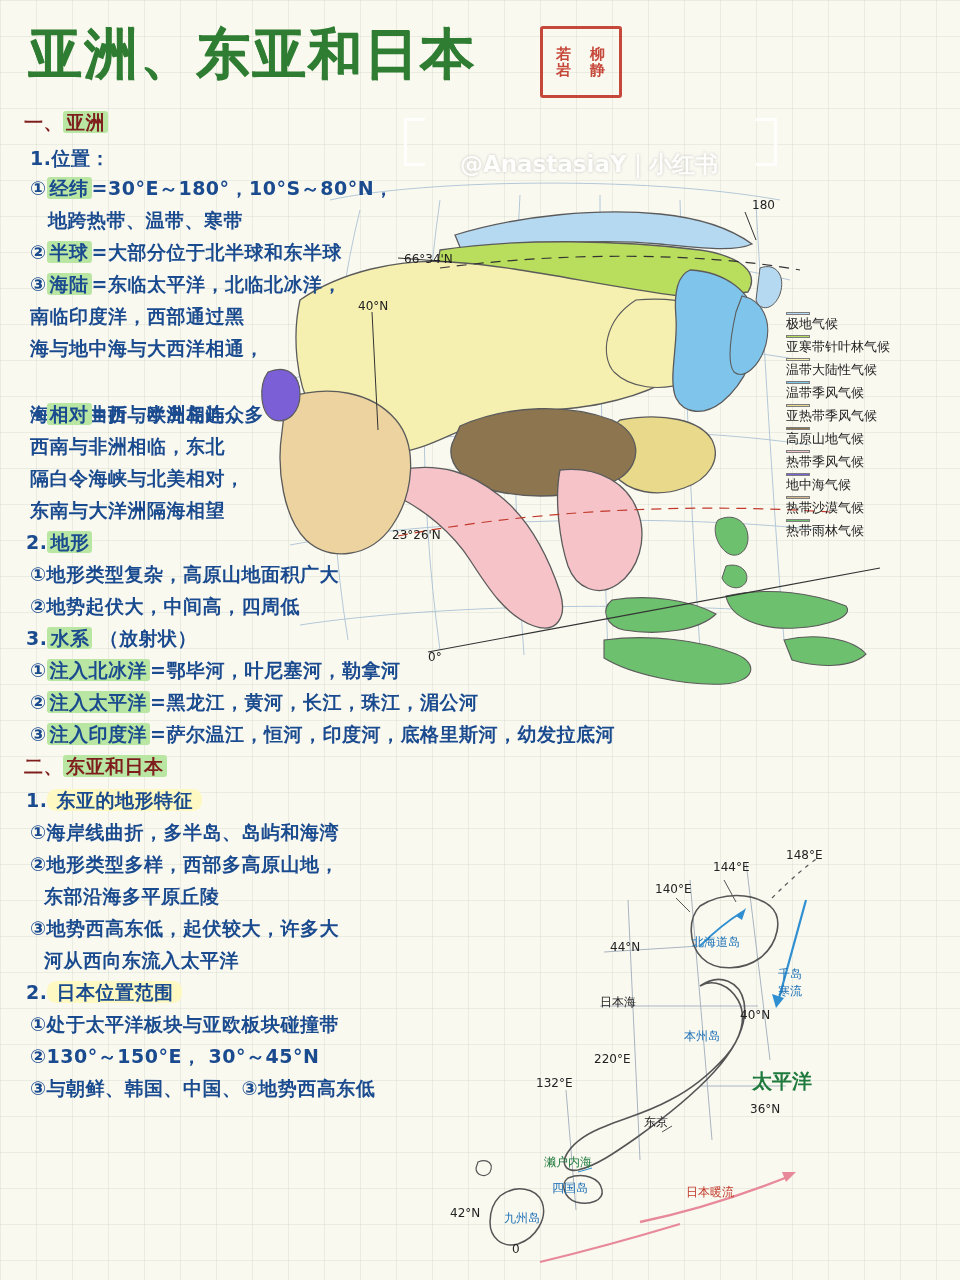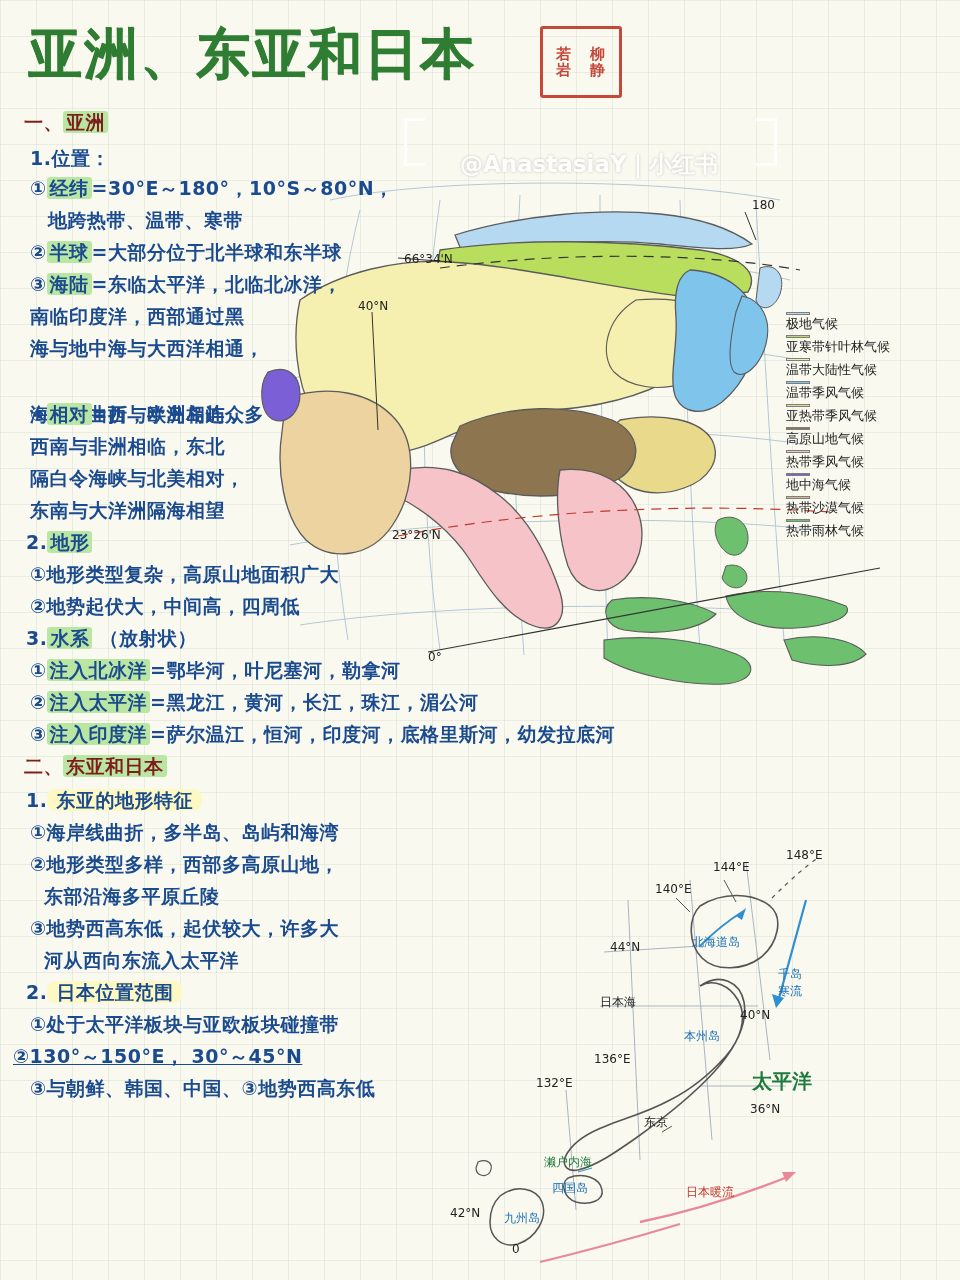--- a/index.html
+++ b/index.html
@@ -277,21 +277,21 @@
 <div class="maplab" style="left:713px;top:860px">144°E</div>
 <div class="maplab" style="left:786px;top:848px">148°E</div>
 <div class="maplab" style="left:655px;top:882px">140°E</div>
 <div class="maplab" style="left:610px;top:940px">44°N</div>
 <div class="maplab blue" style="left:692px;top:934px">北海道岛</div>
 <div class="maplab blue" style="left:778px;top:966px;white-space:pre-line">千岛
 寒流</div>
 <div class="maplab" style="left:600px;top:994px">日本海</div>
 <div class="maplab" style="left:740px;top:1008px">40°N</div>
 <div class="maplab blue" style="left:684px;top:1028px">本州岛</div>
-<div class="maplab" style="left:594px;top:1052px">136°E</div>
+<div class="maplab" style="left:594px;top:1052px">220°E</div>
 <div class="maplab" style="left:536px;top:1076px">132°E</div>
 <div class="maplab green big" style="left:752px;top:1068px">太平洋</div>
 <div class="maplab" style="left:750px;top:1102px">36°N</div>
 <div class="maplab" style="left:644px;top:1114px">东京</div>
 <div class="maplab green" style="left:544px;top:1154px">濑户内海</div>
 <div class="maplab blue" style="left:552px;top:1180px">四国岛</div>
 <div class="maplab red" style="left:686px;top:1184px">日本暖流</div>
 <div class="maplab" style="left:450px;top:1206px">42°N</div>
 <div class="maplab blue" style="left:504px;top:1210px">九州岛</div>
 <div class="maplab" style="left:512px;top:1242px">0</div>
@@ -319,15 +319,15 @@
     <div class="note" style="left: 30px; top: 722px;">③<span class="hl-green">注入印度洋</span>=萨尔温江，恒河，印度河，底格里斯河，幼发拉底河</div>
     <div class="note sec" style="left: 24px; top: 754px;">二、<span class="hl-green">东亚和日本</span></div>
     <div class="note" style="left: 26px; top: 788px;">1.<span class="hl-blue">东亚的地形特征</span></div>
     <div class="note" style="left: 30px; top: 820px;">①海岸线曲折，多半岛、岛屿和海湾</div>
     <div class="note" style="left: 30px; top: 852px;">②地形类型多样，西部多高原山地，</div>
     <div class="note" style="left: 44px; top: 884px;">东部沿海多平原丘陵</div>
     <div class="note" style="left: 30px; top: 916px;">③地势西高东低，起伏较大，许多大</div>
     <div class="note" style="left: 44px; top: 948px;">河从西向东流入太平洋</div>
     <div class="note" style="left: 26px; top: 980px;">2.<span class="hl-blue">日本位置范围</span></div>
     <div class="note" style="left: 30px; top: 1012px;">①处于太平洋板块与亚欧板块碰撞带</div>
-    <div class="note" style="left: 13px; top: 1044px; text-decoration: underline;">②130°～150°E， 30°～45°N</div>
+    <div class="note" style="left: 30px; top: 1044px;">②130°～150°E， 30°～45°N</div>
     <div class="note" style="left: 30px; top: 1076px;">③与朝鲜、韩国、中国、③地势西高东低</div>
   </div>
 
 </body></html>

